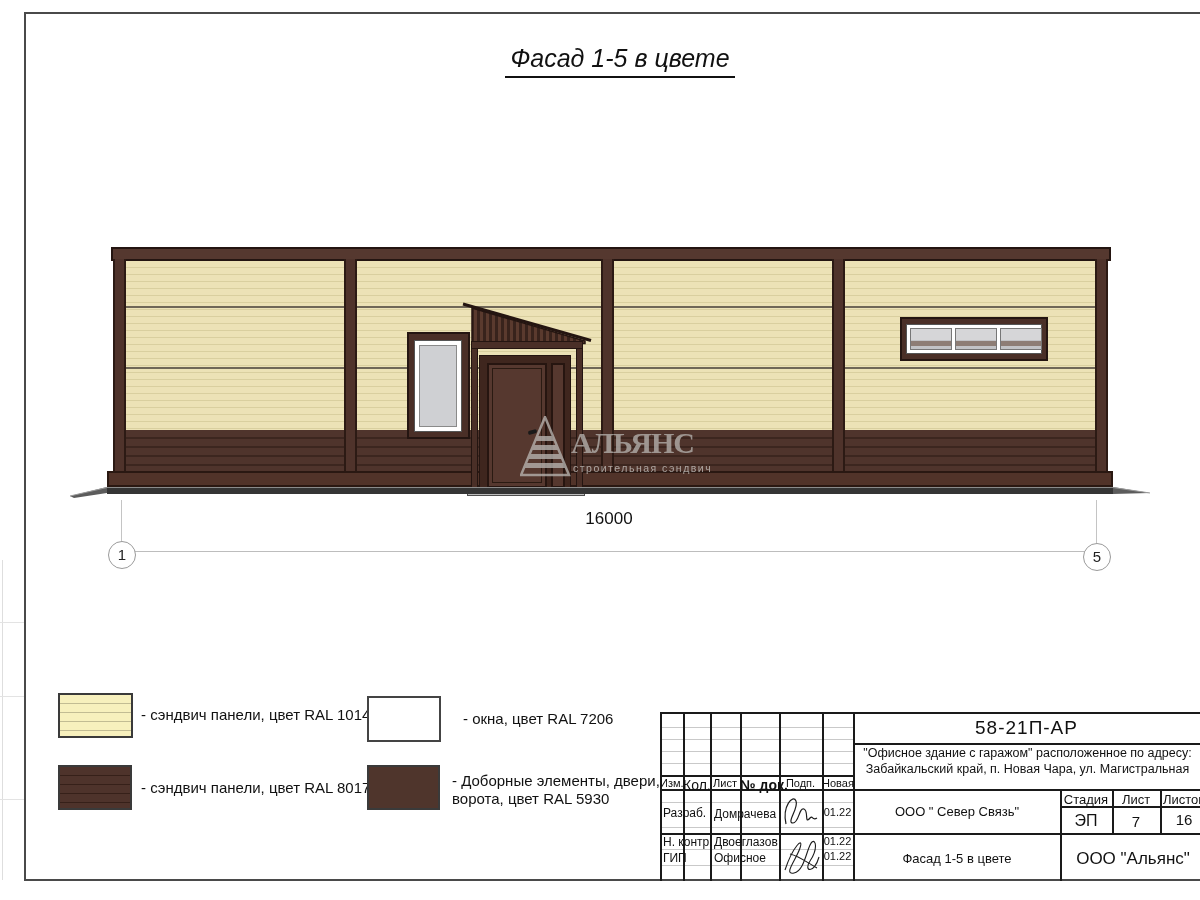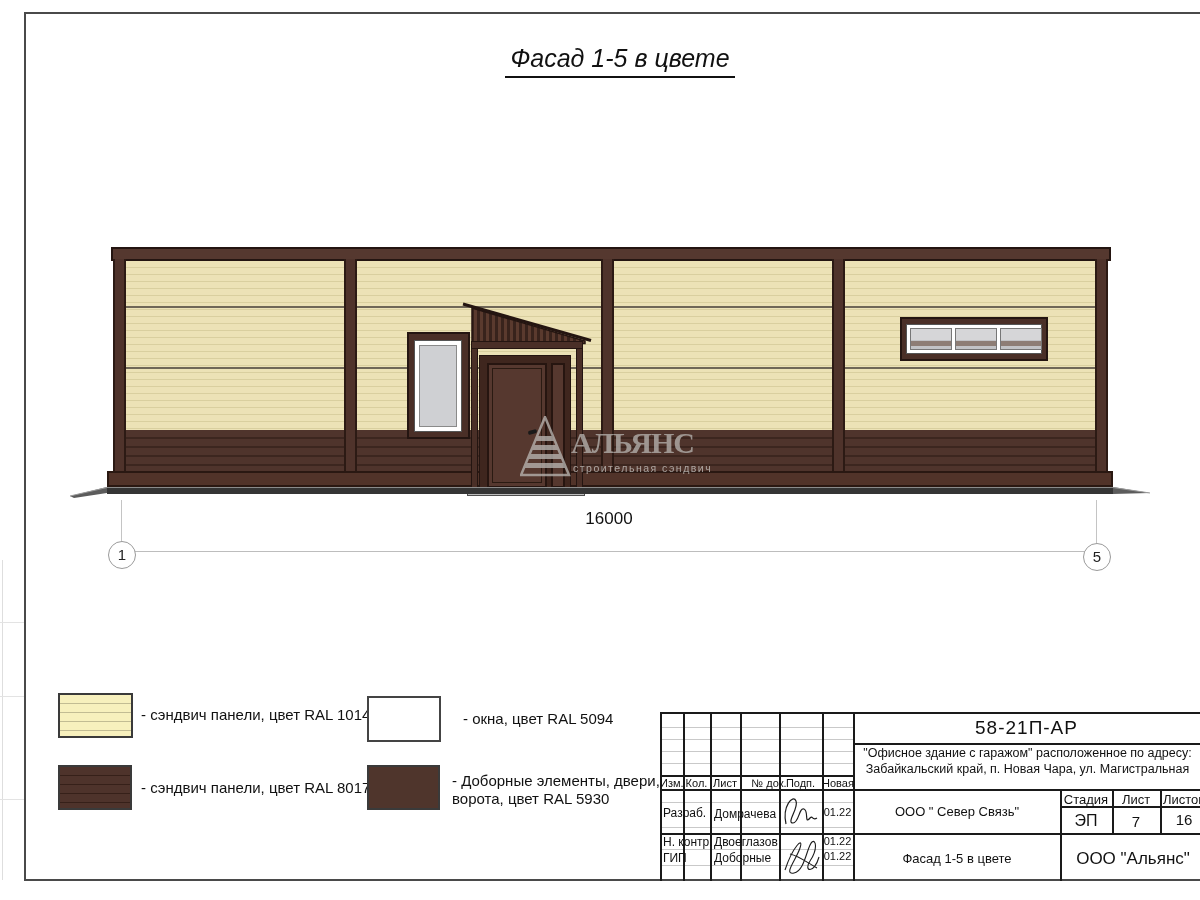--- a/index.html
+++ b/index.html
@@ -134,21 +134,21 @@
   </div>
 
   <div>
     <div class="abs" style="left:58px;top:693px;width:75px;height:45px;background-color:#f7f0bd;background-image:repeating-linear-gradient(to bottom,transparent 0 8px,#c2bc93 8px 9px);border:2px solid #3a3a3a;box-sizing:border-box;"></div>
     <div class="txt legend-label" style="left:141px;top:706px;">- сэндвич панели, цвет RAL 1014</div>
 
     <div class="abs" style="left:58px;top:765px;width:74px;height:45px;background-color:#4e332b;background-image:repeating-linear-gradient(to bottom,transparent 0 8px,#362019 8px 9px);border:2px solid #3a3a3a;box-sizing:border-box;"></div>
     <div class="txt legend-label" style="left:141px;top:779px;">- сэндвич панели, цвет RAL 8017</div>
 
     <div class="abs" style="left:367px;top:696px;width:74px;height:46px;background:#ffffff;border:2px solid #444;box-sizing:border-box;"></div>
-    <div class="txt legend-label" style="left:463px;top:710px;">- окна, цвет RAL 5094</div>
+    <div class="txt legend-label" style="left:463px;top:710px;">- окна, цвет RAL 7206</div>
 
     <div class="abs" style="left:367px;top:765px;width:73px;height:45px;background:#4f352c;border:2px solid #3a3a3a;box-sizing:border-box;"></div>
     <div class="txt legend-label" style="left:452px;top:772px;">- Доборные элементы, двери,</div>
     <div class="txt legend-label" style="left:452px;top:790px;">ворота, цвет RAL 5930</div>
   </div>
 
   <div>
 
     <div class="ln" style="left:660px;top:712px;width:548px;height:1.5px;"></div>
     <div class="ln" style="left:853px;top:743px;width:355px;height:1.5px;"></div>
@@ -175,36 +175,36 @@
     <div class="ln" style="left:853px;top:712px;width:2px;height:169px;"></div>
     <div class="ln" style="left:1060px;top:789px;width:2px;height:92px;"></div>
     <div class="ln" style="left:1112px;top:789px;width:1.5px;height:46px;"></div>
     <div class="ln" style="left:1160px;top:789px;width:1.5px;height:46px;"></div>
 
     <div class="txt ctr tb" style="left:853px;top:717px;width:347px;font-size:19px;letter-spacing:1px;">58-21П-АР</div>
     <div class="txt ctr tb" style="left:855px;top:746px;width:345px;font-size:12.5px;">"Офисное здание с гаражом" расположенное по адресу:</div>
     <div class="txt ctr tb" style="left:855px;top:762px;width:345px;font-size:12.5px;">Забайкальский край, п. Новая Чара, ул. Магистральная</div>
 
     <div class="txt ctr tb" style="left:660px;top:777px;width:23px;font-size:11px;">Изм.</div>
-    <div class="txt ctr tb" style="left:683px;top:777px;width:27px;font-size:11px;">Кол.</div>
+    <div class="txt ctr tb" style="left:683px;top:777px;width:27px;font-size:14px;">Кол.</div>
     <div class="txt ctr tb" style="left:710px;top:777px;width:30px;font-size:11px;">Лист</div>
-    <div class="txt ctr tb" style="left:740px;top:777px;width:58px;font-size:11px;">№ док.</div>
+    <div class="txt ctr tb" style="left:740px;top:777px;width:47px;font-size:14px;font-weight:bold;">№ док.</div>
     <div class="txt ctr tb" style="left:779px;top:777px;width:43px;font-size:11px;">Подп.</div>
     <div class="txt ctr tb" style="left:822px;top:777px;width:31px;font-size:11px;">Новая</div>
 
     <div class="txt tb" style="left:663px;top:806px;font-size:12px;">Разраб.</div>
     <div class="txt tb" style="left:714px;top:807px;font-size:12px;">Домрачева</div>
     <div class="txt ctr tb" style="left:822px;top:806px;width:31px;font-size:11px;">01.22</div>
 
     <div class="txt tb" style="left:663px;top:835px;font-size:12px;">Н. контр.</div>
     <div class="txt tb" style="left:714px;top:835px;font-size:12px;">Двоеглазов</div>
     <div class="txt ctr tb" style="left:822px;top:835px;width:31px;font-size:11px;">01.22</div>
 
     <div class="txt tb" style="left:663px;top:851px;font-size:12px;">ГИП</div>
-    <div class="txt tb" style="left:714px;top:851px;font-size:12px;">Доборные</div>
+    <div class="txt tb" style="left:714px;top:851px;font-size:12px;">Офисное</div>
     <div class="txt ctr tb" style="left:822px;top:850px;width:31px;font-size:11px;">01.22</div>
 
     <svg class="abs" style="left:779px;top:790px;" width="43" height="91" viewBox="0 0 43 91">
       <path d="M7,34 C3,16 14,4 17,11 C20,18 7,33 14,33 C20,33 20,17 25,19 C30,21 25,35 31,28 C34,25 33,31 38,28" fill="none" stroke="#1c1c1c" stroke-width="1.2"></path>
       <path d="M6,80 C14,56 25,46 21,58 C17,70 4,85 15,83 C26,81 28,56 33,52 C37,49 39,59 31,71 C24,81 35,85 40,67" fill="none" stroke="#1c1c1c" stroke-width="1.1"></path>
       <path d="M11,64 C20,66 29,73 38,78" fill="none" stroke="#1c1c1c" stroke-width="1.1"></path>
     </svg>
 
     <div class="txt ctr tb" style="left:853px;top:804px;width:208px;font-size:13px;">ООО " Север Связь"</div>
 

